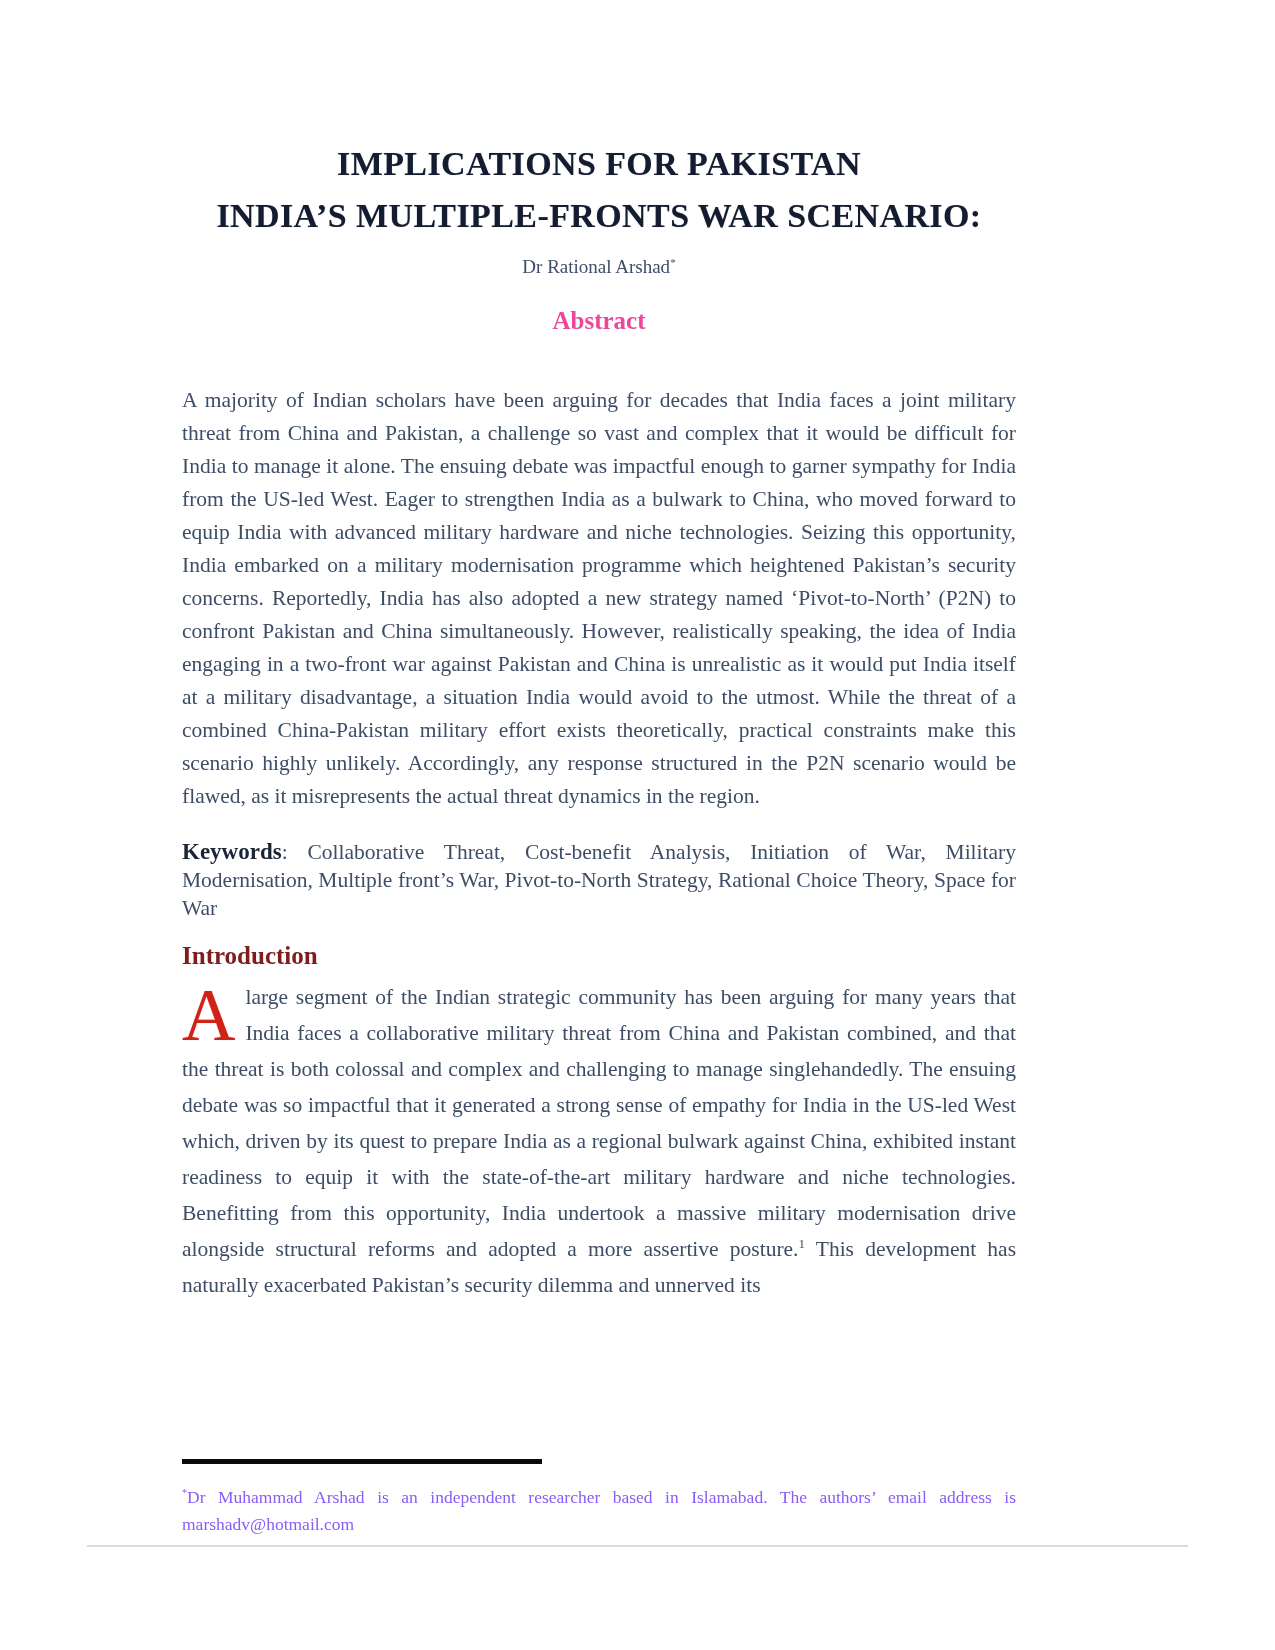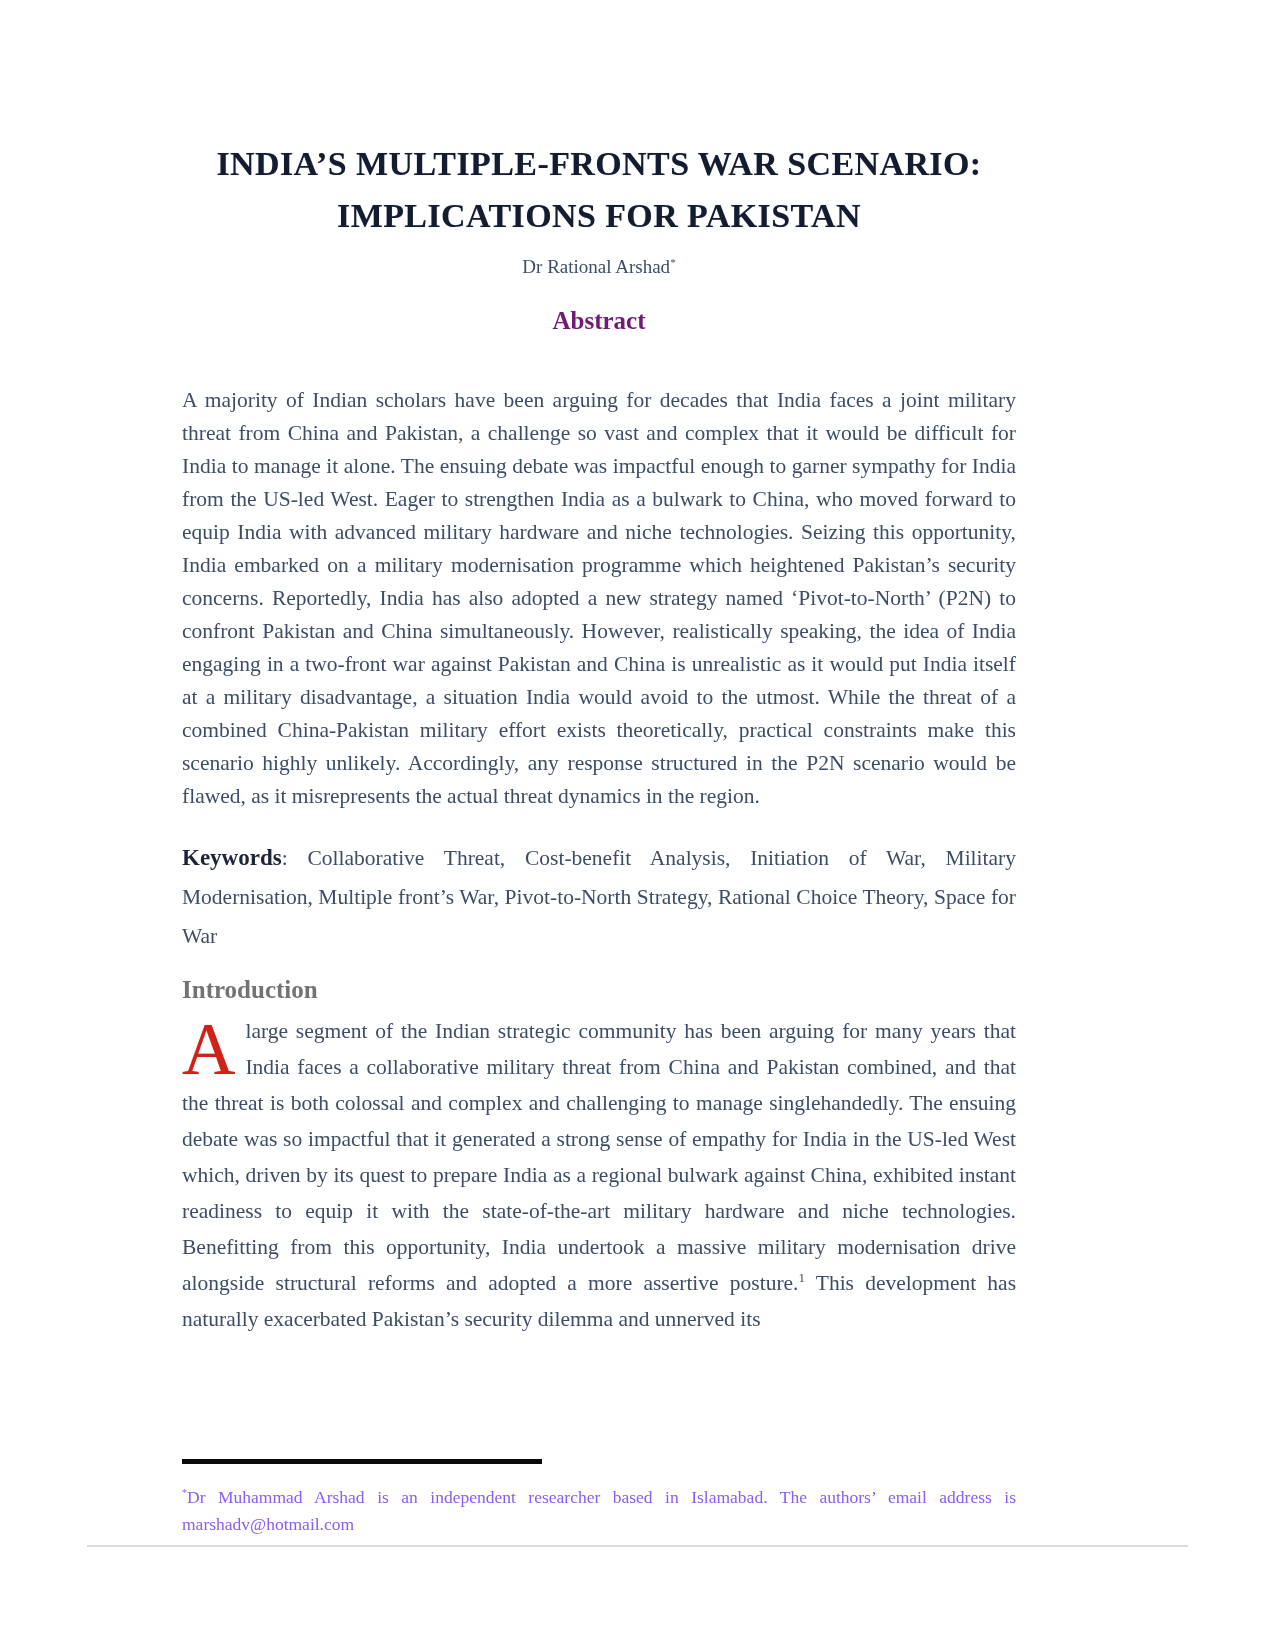--- a/index.html
+++ b/index.html
@@ -34,48 +34,48 @@
     line-height: 24px;
     color: #3e4e66;
   }
   .author sup { font-size: 11px; }
   .section-heading-center {
     text-align: center;
     margin-top: 27px;
     font-weight: bold;
     font-size: 25px;
     line-height: 30px;
-    color: #701a75;
+    color: #ec4899;
   }
   .abstract-par {
     margin-top: 48px;
     font-size: 21.5px;
     line-height: 33px;
     text-align: justify;
     color: #3d4d66;
   }
   .keywords-par {
     margin-top: 25px;
     font-size: 21.5px;
-    line-height: 39px;
+    line-height: 28px;
     text-align: justify;
     color: #3d4d66;
     font-family: Liberation Serif, serif;
   }
   .keywords-label {
     font-weight: bold;
     font-size: 23px;
     color: #1b2536;
   }
   .intro-heading {
     margin-top: 19px;
     font-weight: bold;
     font-size: 25px;
     line-height: 30px;
-    color: #737373;
+    color: #7f1d1d;
     text-align: left;
   }
   .intro-par {
     margin-top: 8px;
     font-size: 21.5px;
     line-height: 36px;
     text-align: justify;
     color: #3d4d66;
   }
   .dropcap {
@@ -116,22 +116,22 @@
   }
 </style>
 </head>
 <body>
 
 <div class="page">
 
   <div class="content">
 
     <div class="title">
+      <div>IMPLICATIONS FOR PAKISTAN</div>
       <div>INDIA’S MULTIPLE-FRONTS WAR SCENARIO:</div>
-      <div>IMPLICATIONS FOR PAKISTAN</div>
     </div>
 
     <div class="author"><span>Dr Rational Arshad</span><sup>*</sup></div>
 
     <div class="section-heading-center">Abstract</div>
 
     <div class="abstract-par">A majority of Indian scholars have been arguing for decades that India faces a joint military threat from China and Pakistan, a challenge so vast and complex that it would be difficult for India to manage it alone. The ensuing debate was impactful enough to garner sympathy for India from the US-led West. Eager to strengthen India as a bulwark to China, who moved forward to equip India with advanced military hardware and niche technologies. Seizing this opportunity, India embarked on a military modernisation programme which heightened Pakistan’s security concerns. Reportedly, India has also adopted a new strategy named ‘Pivot-to-North’ (P2N) to confront Pakistan and China simultaneously. However, realistically speaking, the idea of India engaging in a two-front war against Pakistan and China is unrealistic as it would put India itself at a military disadvantage, a situation India would avoid to the utmost. While the threat of a combined China-Pakistan military effort exists theoretically, practical constraints make this scenario highly unlikely. Accordingly, any response structured in the P2N scenario would be flawed, as it misrepresents the actual threat dynamics in the region.</div>
 
     <div class="keywords-par"><span class="keywords-label">Keywords</span><span>: Collaborative Threat, Cost-benefit Analysis, Initiation of War, Military Modernisation, Multiple front’s War, Pivot-to-North Strategy, Rational Choice Theory, Space for War</span></div>
 

